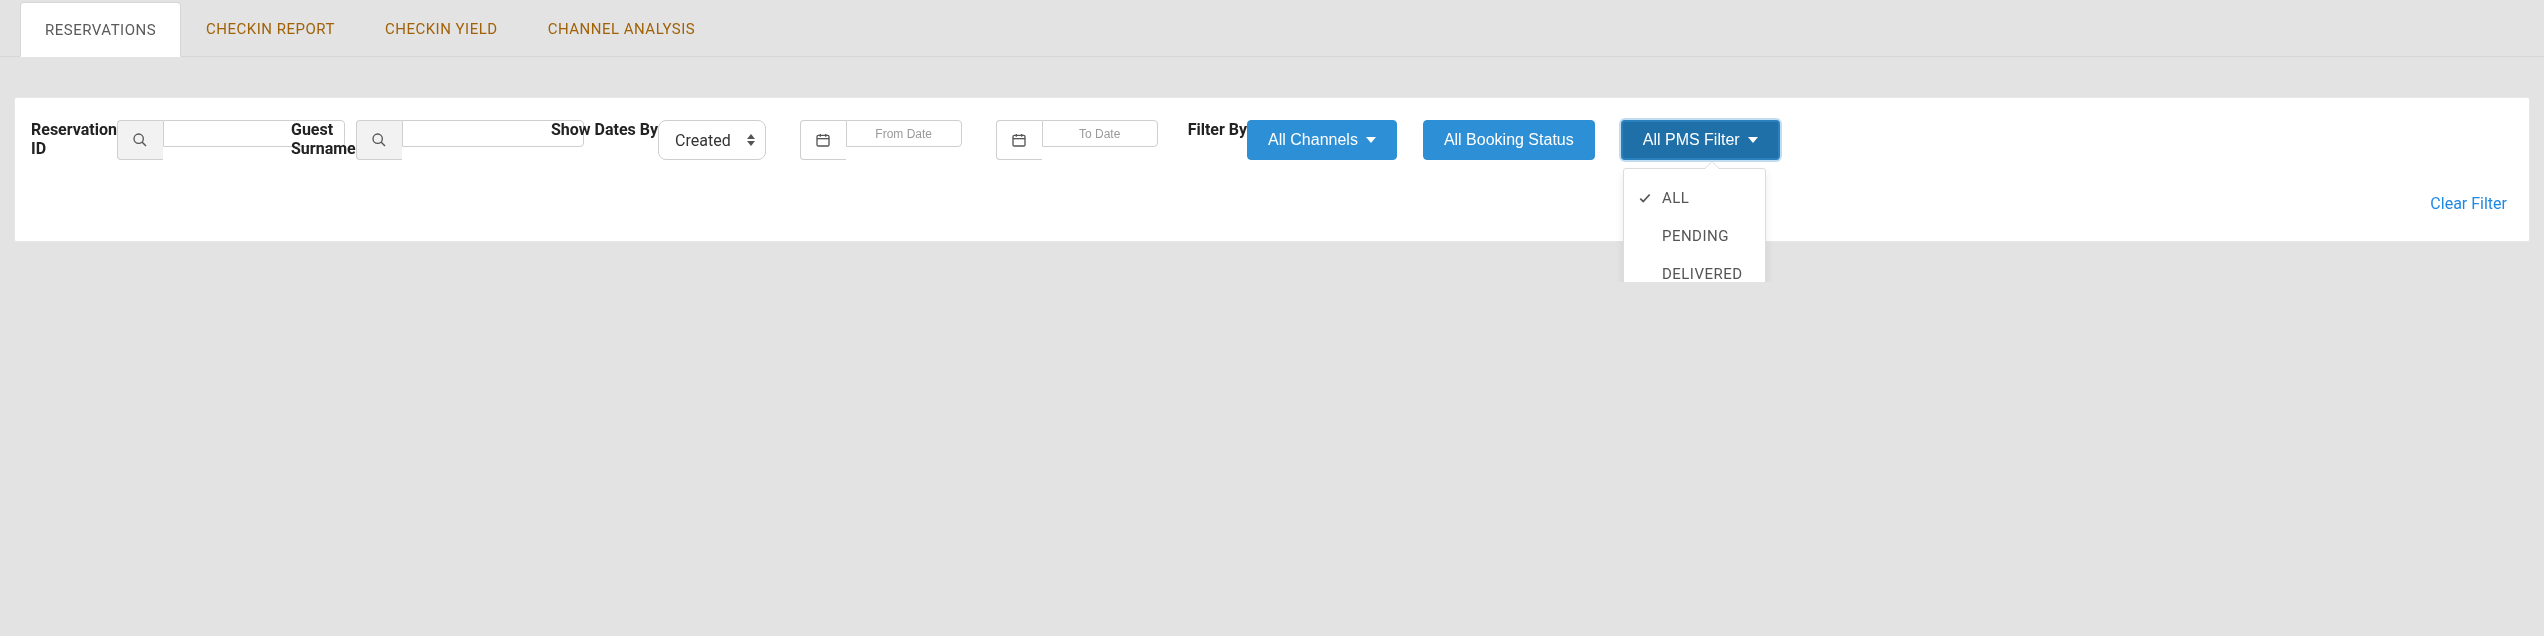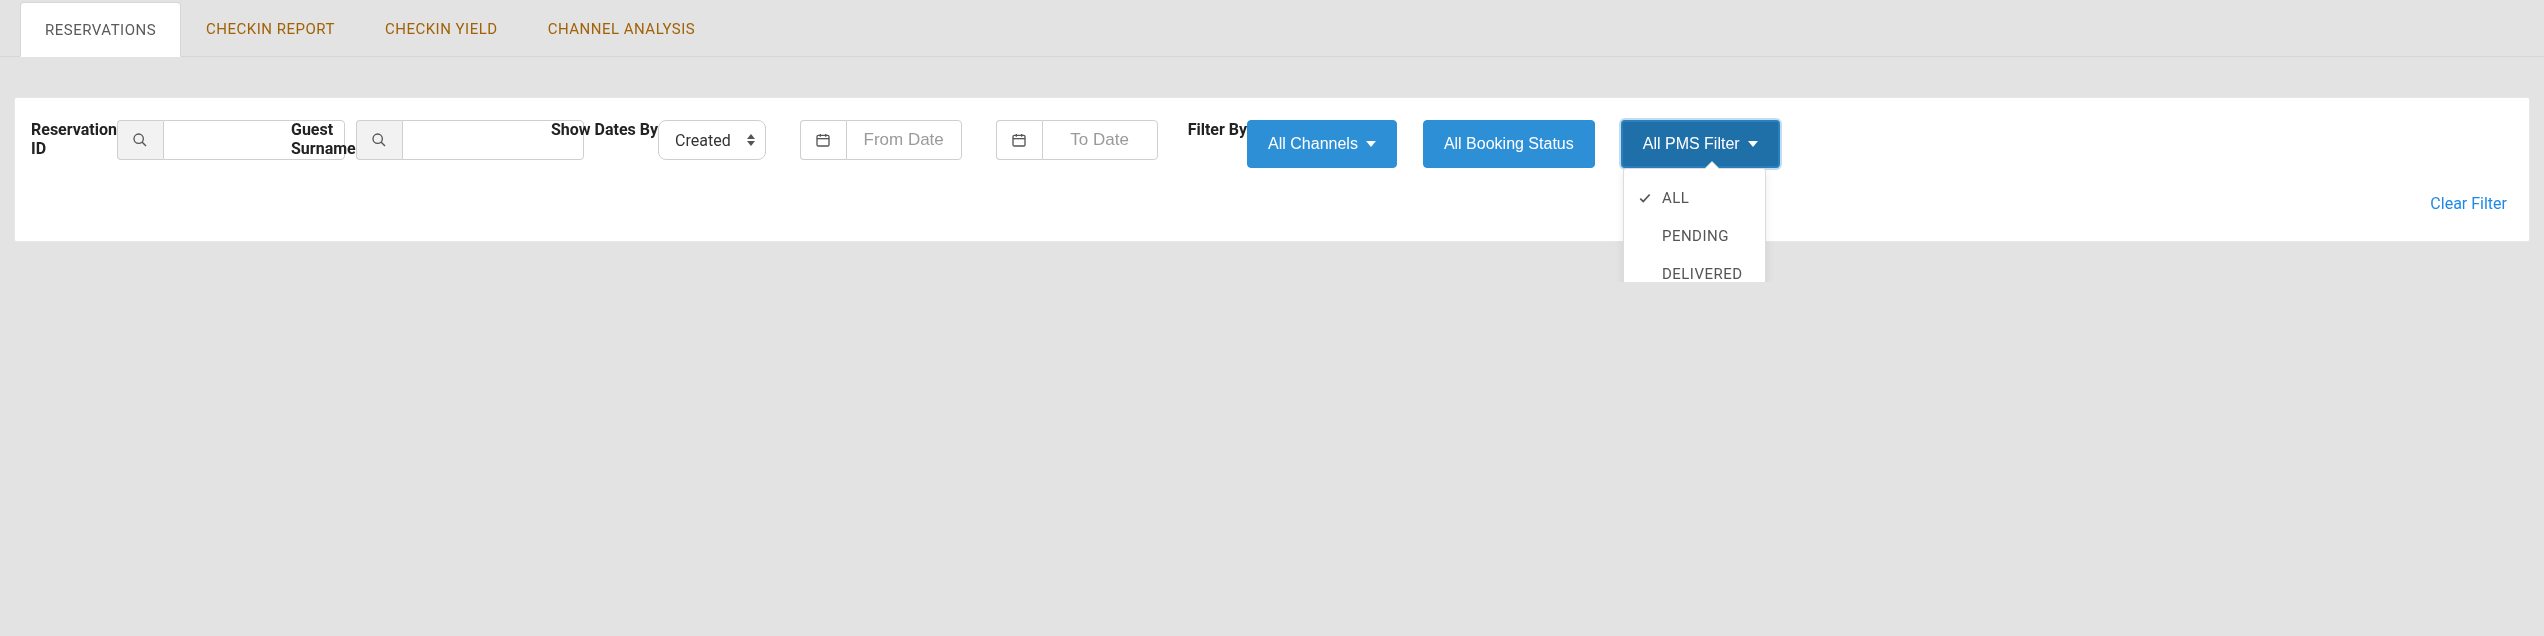--- a/index.html
+++ b/index.html
@@ -74,23 +74,23 @@
     width: 46px;
     display: flex;
     align-items: center;
     justify-content: center;
     border-radius: 4px 0 0 4px;
     color: #555;
   }
   .text-input {
     border: 1px solid #cfcfcf;
     border-radius: 0 4px 4px 0;
-    height: 40px;
+    height: 27px;
     padding: 0 10px;
-    font-size: 17px;
+    font-size: 12px;
     outline: none;
   }
   .text-input::placeholder { color: #9a9a9a; }
 
   .select-wrap {
     position: relative;
     height: 40px;
     border: 1px solid #cfcfcf;
     border-radius: 8px;
     display: flex;
@@ -116,21 +116,21 @@
     border-left: 4px solid transparent;
     border-right: 4px solid transparent;
   }
   .caret-up { border-bottom: 5px solid #555; }
   .caret-down { border-top: 5px solid #555; }
 
   .date-group .input-addon { background: #fff; }
   .date-group .text-input { text-align: center; color: #9a9a9a; }
 
   .btn {
-    height: 48px;
+    height: 40px;
     display: inline-flex;
     align-items: center;
     justify-content: center;
     gap: 8px;
     padding: 0 20px;
     border-radius: 4px;
     font-size: 16px;
     color: #fff;
     background: #2d8fd5;
     border: 1px solid #2d8fd5;

